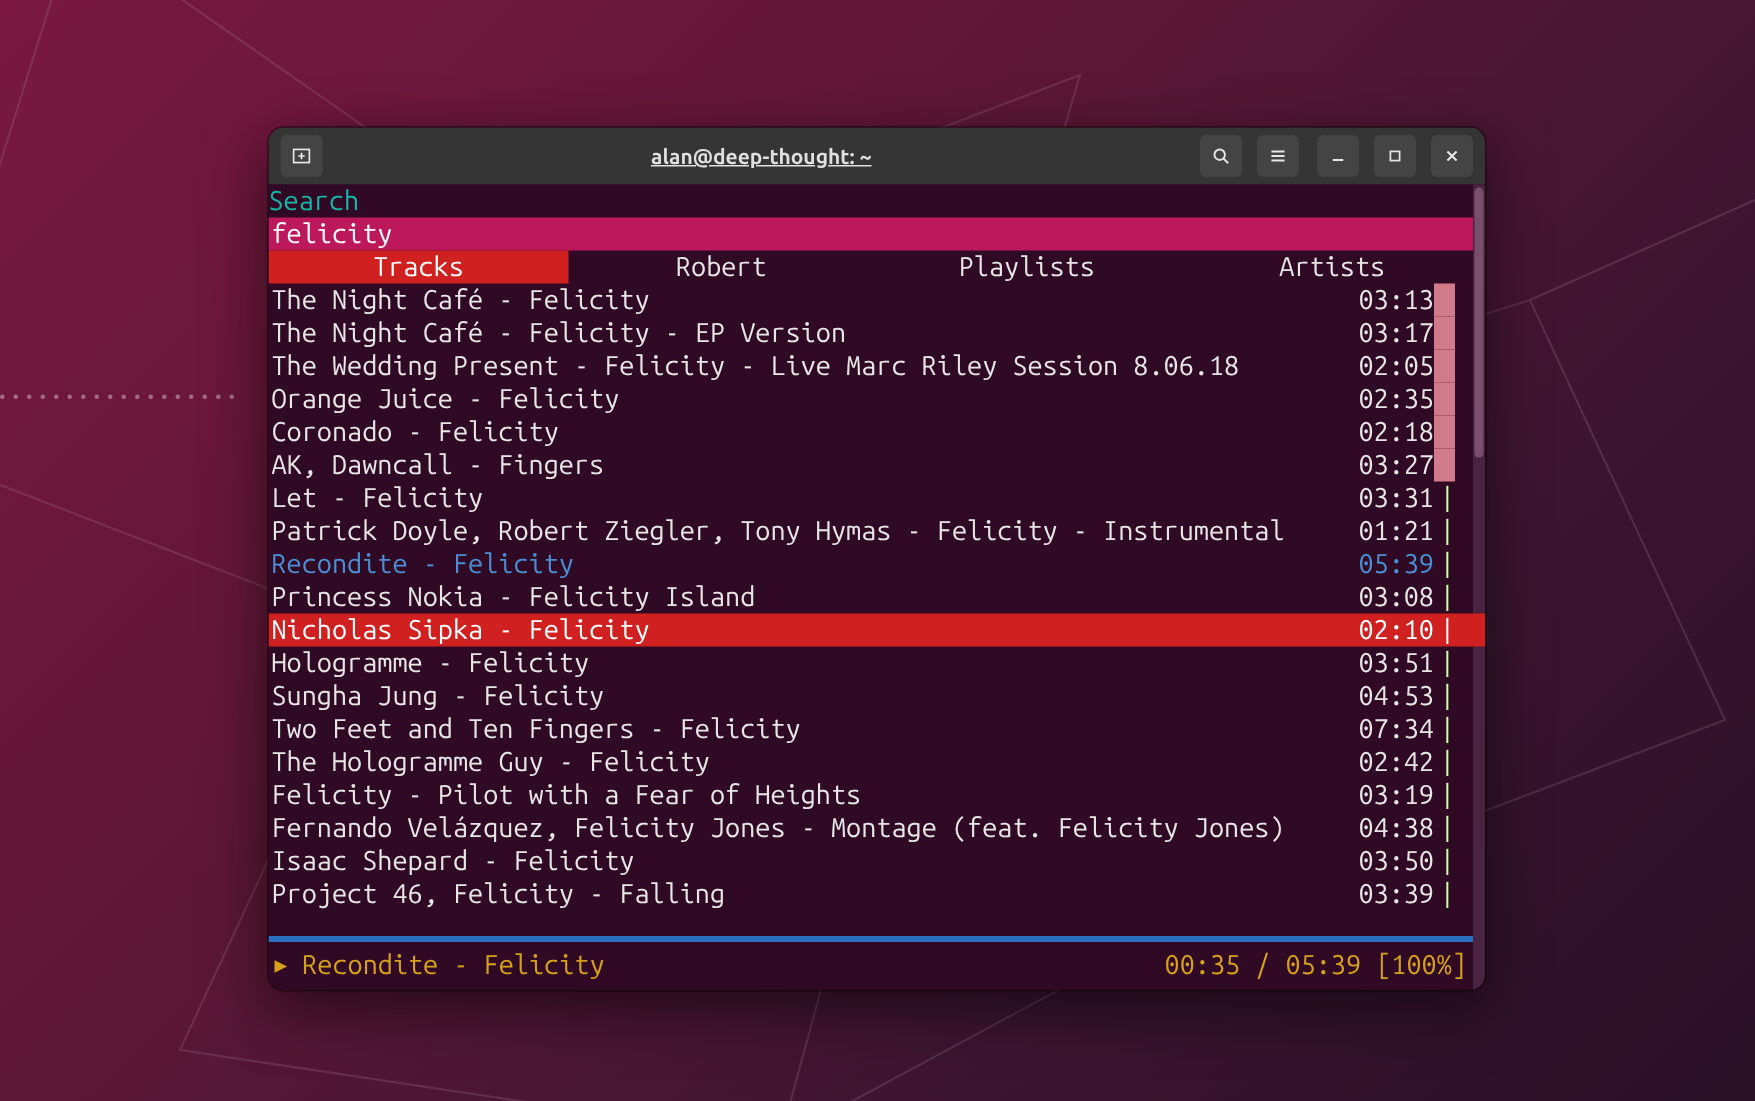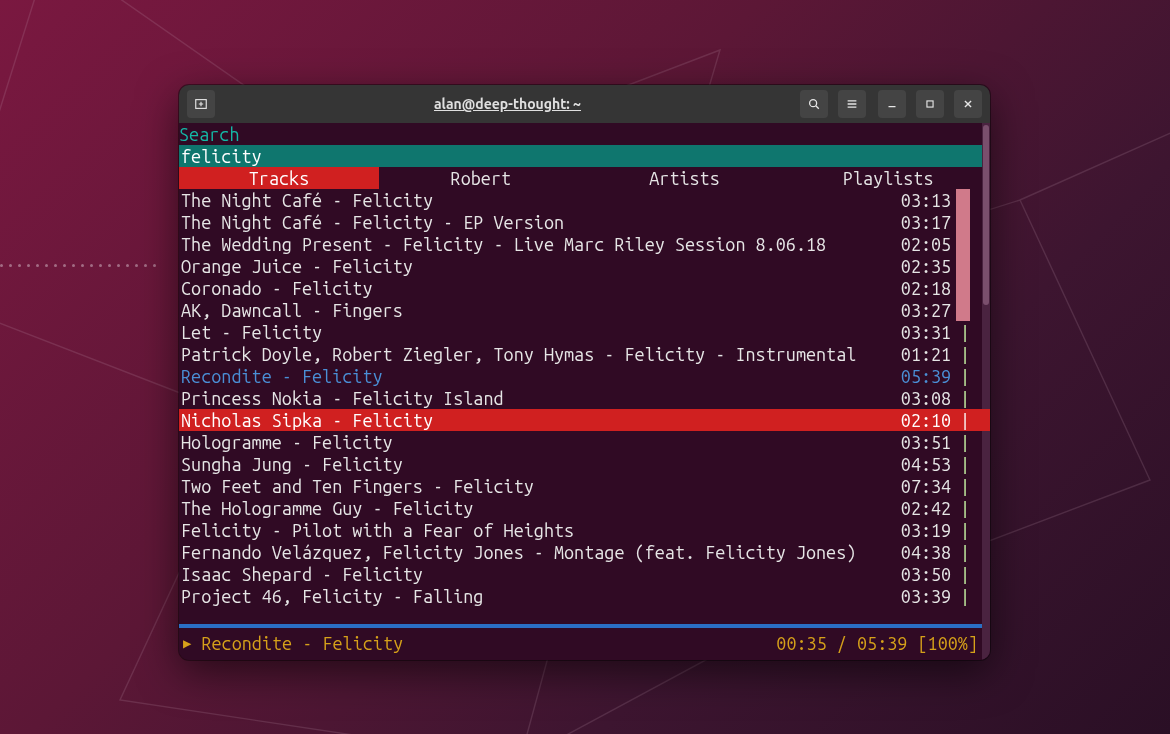--- a/index.html
+++ b/index.html
@@ -116,21 +116,21 @@
     }
 
     .app-header {
       height: 22px;
       text-align: left;
       color: #14b8a6;
       font-weight: normal;
     }
     .search-row {
       height: 22px;
-      background: #0f766e;
+      background: #be185d;
       color: #fff;
       padding-left: 2px;
       white-space: pre;
     }
     .tabs-row {
       display: flex;
       height: 22px;
     }
     .tabs-row .tab {
       flex: 1;
@@ -148,21 +148,21 @@
       position: relative;
     }
     .track-row {
       display: flex;
       height: 22px;
       padding-right: 20px;
       white-space: nowrap;
       cursor: pointer;
     }
     .track-row .title { flex: 1; padding-left: 2px; overflow: hidden; }
-    .track-row .dur { width: 60px; text-align: center; }
+    .track-row .dur { width: 60px; text-align: right; }
     .track-row .bar { width: 14px; text-align: right; color: #cfa; }
     .track-row.now { color: #4a8fd6; }
     .track-row.sel { background: #d02020; color: #fff; }
     .track-row.sel .bar { color: #fff; }
 
     .progress {
       position: absolute;
       left: 0; right: 8px;
       bottom: 32px;
       height: 4px;
@@ -250,22 +250,22 @@
       <div class="thumb"></div>
     </div>
 
     <div class="app-header">Search</div>
 
     <div class="search-row">felicity</div>
 
     <div class="tabs-row" id="tabs-row">
         <div class="tab active">Tracks</div>
         <div class="tab">Robert</div>
+        <div class="tab">Playlists</div>
         <div class="tab">Artists</div>
-        <div class="tab">Playlists</div>
       </div>
 
     <div class="track-list" id="track-list">
         <div class="track-row">
           <span class="title">The Night Café - Felicity</span>
           <span class="dur">03:13</span>
           <span class="bar" style="background: rgb(208, 122, 138); color: rgb(208, 122, 138);"> </span>
         </div>
         <div class="track-row">
           <span class="title">The Night Café - Felicity - EP Version</span>

